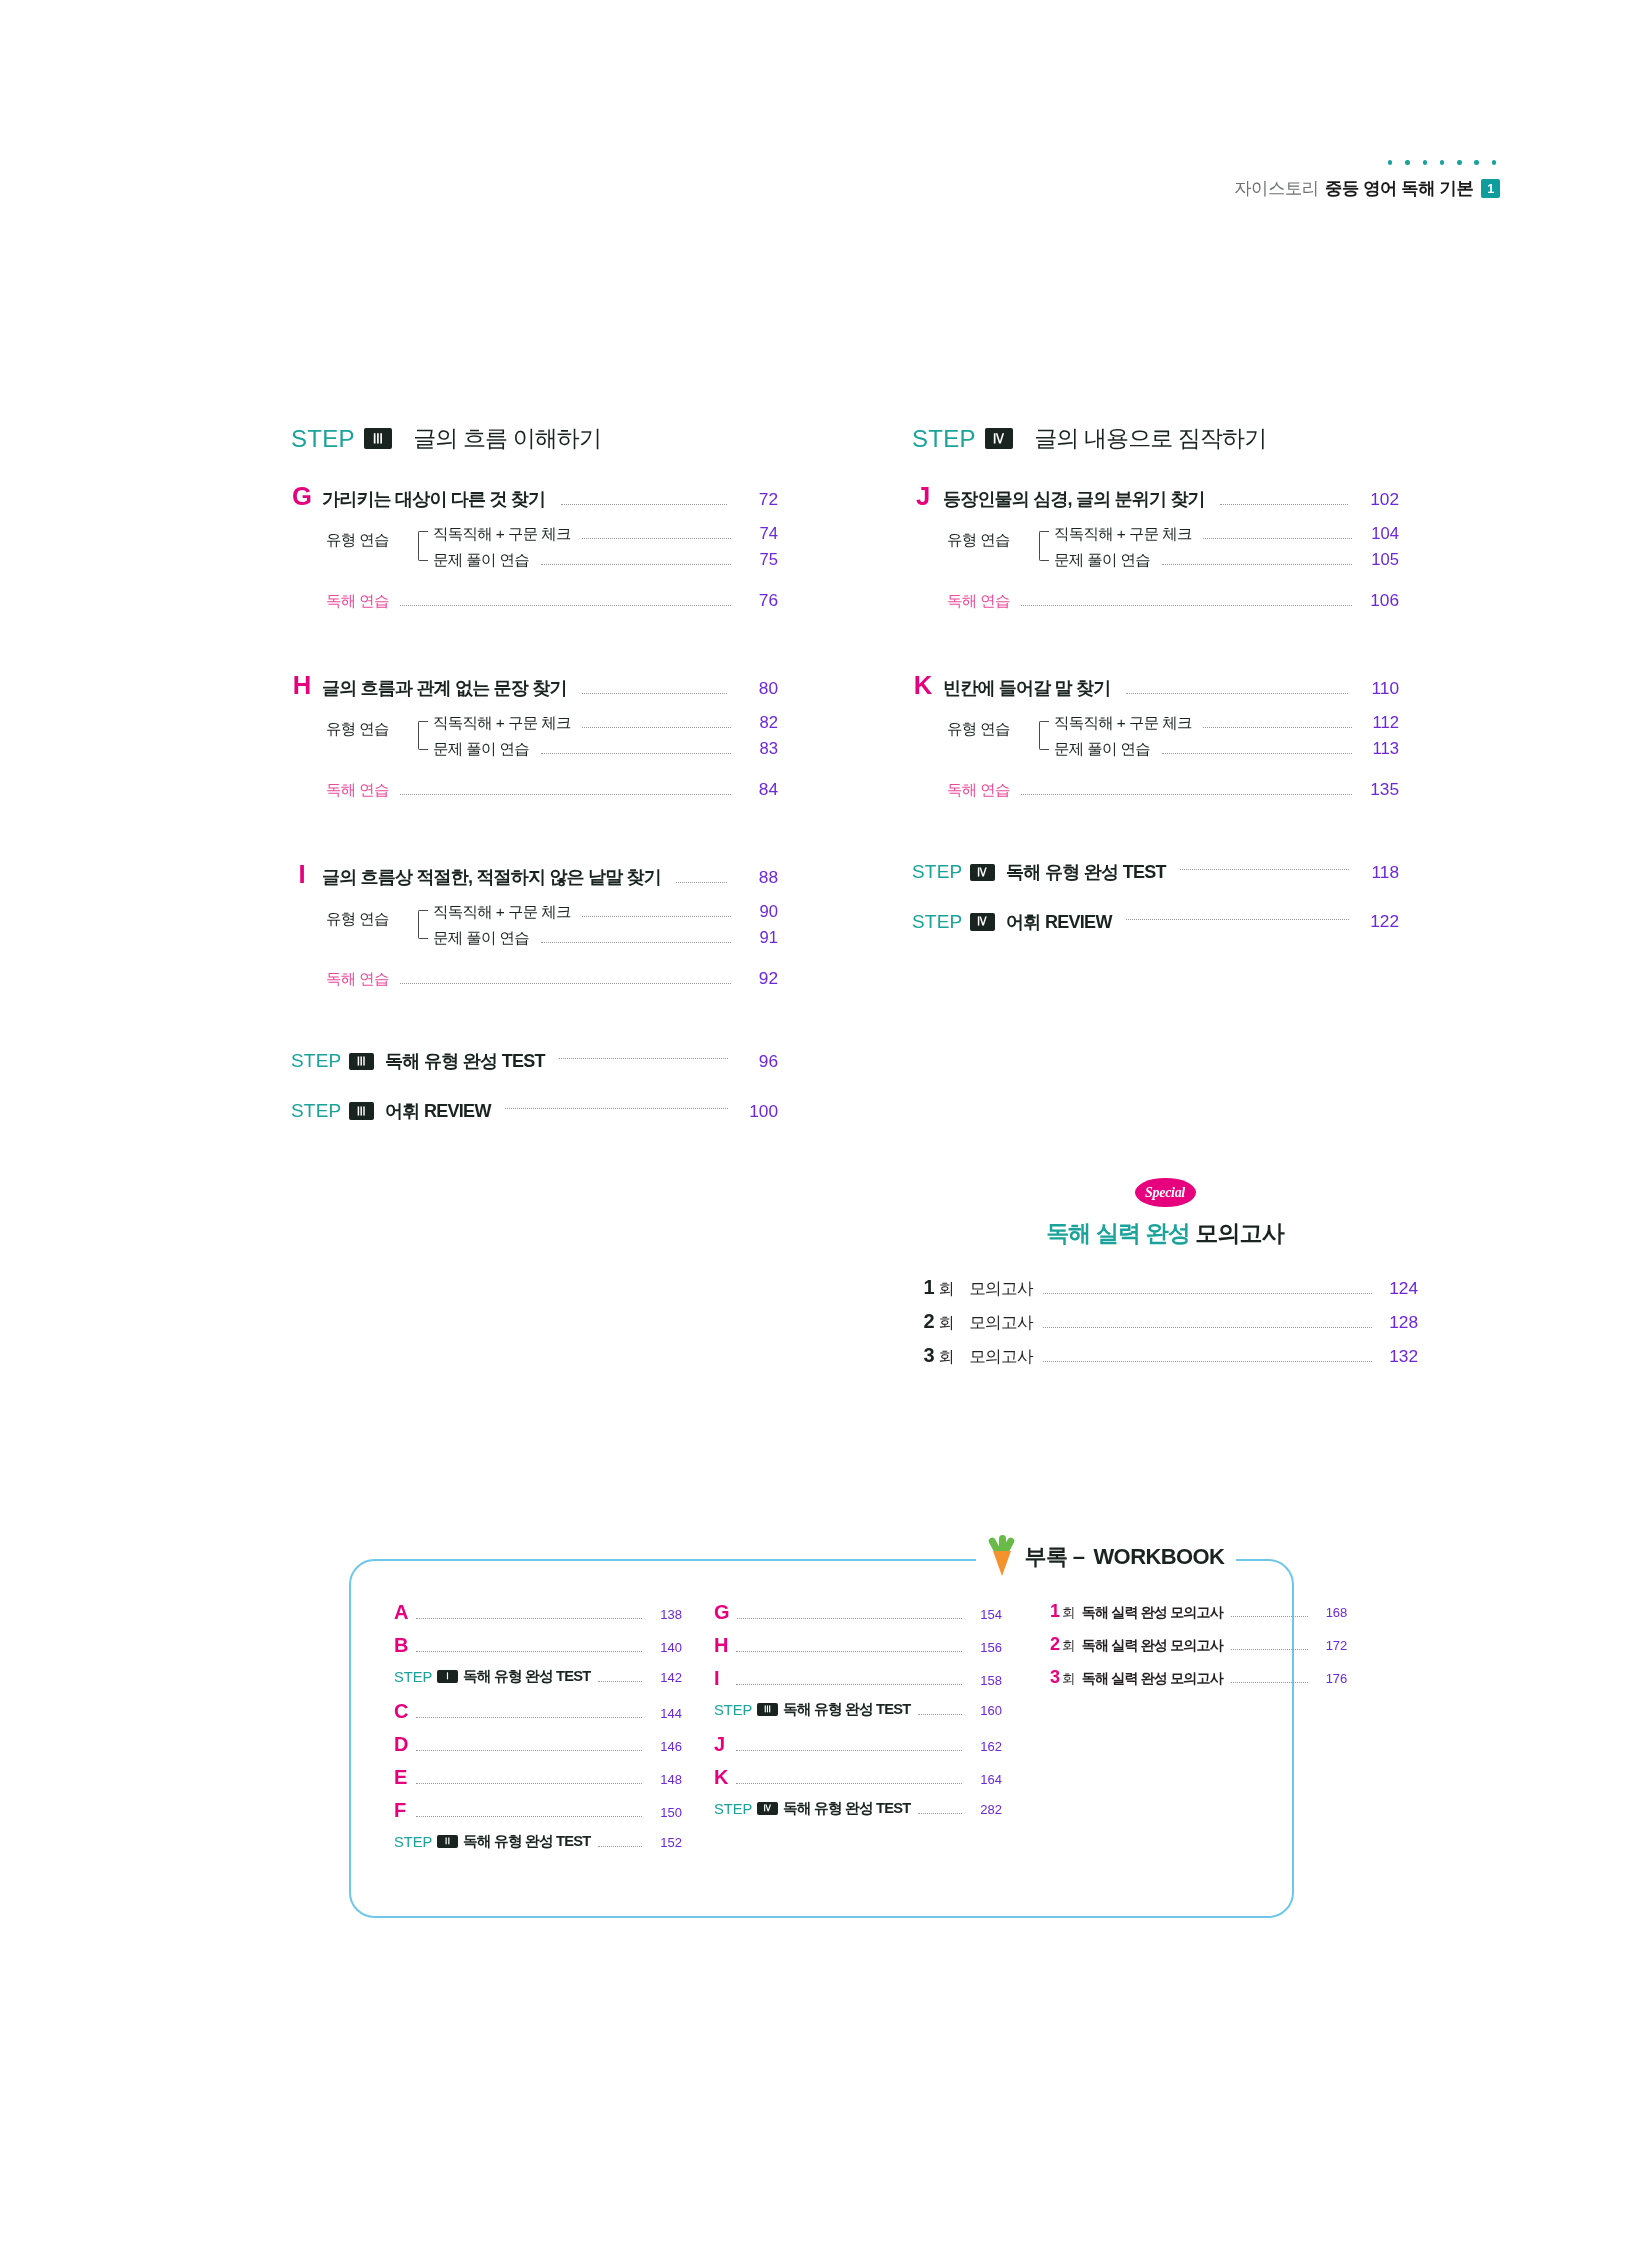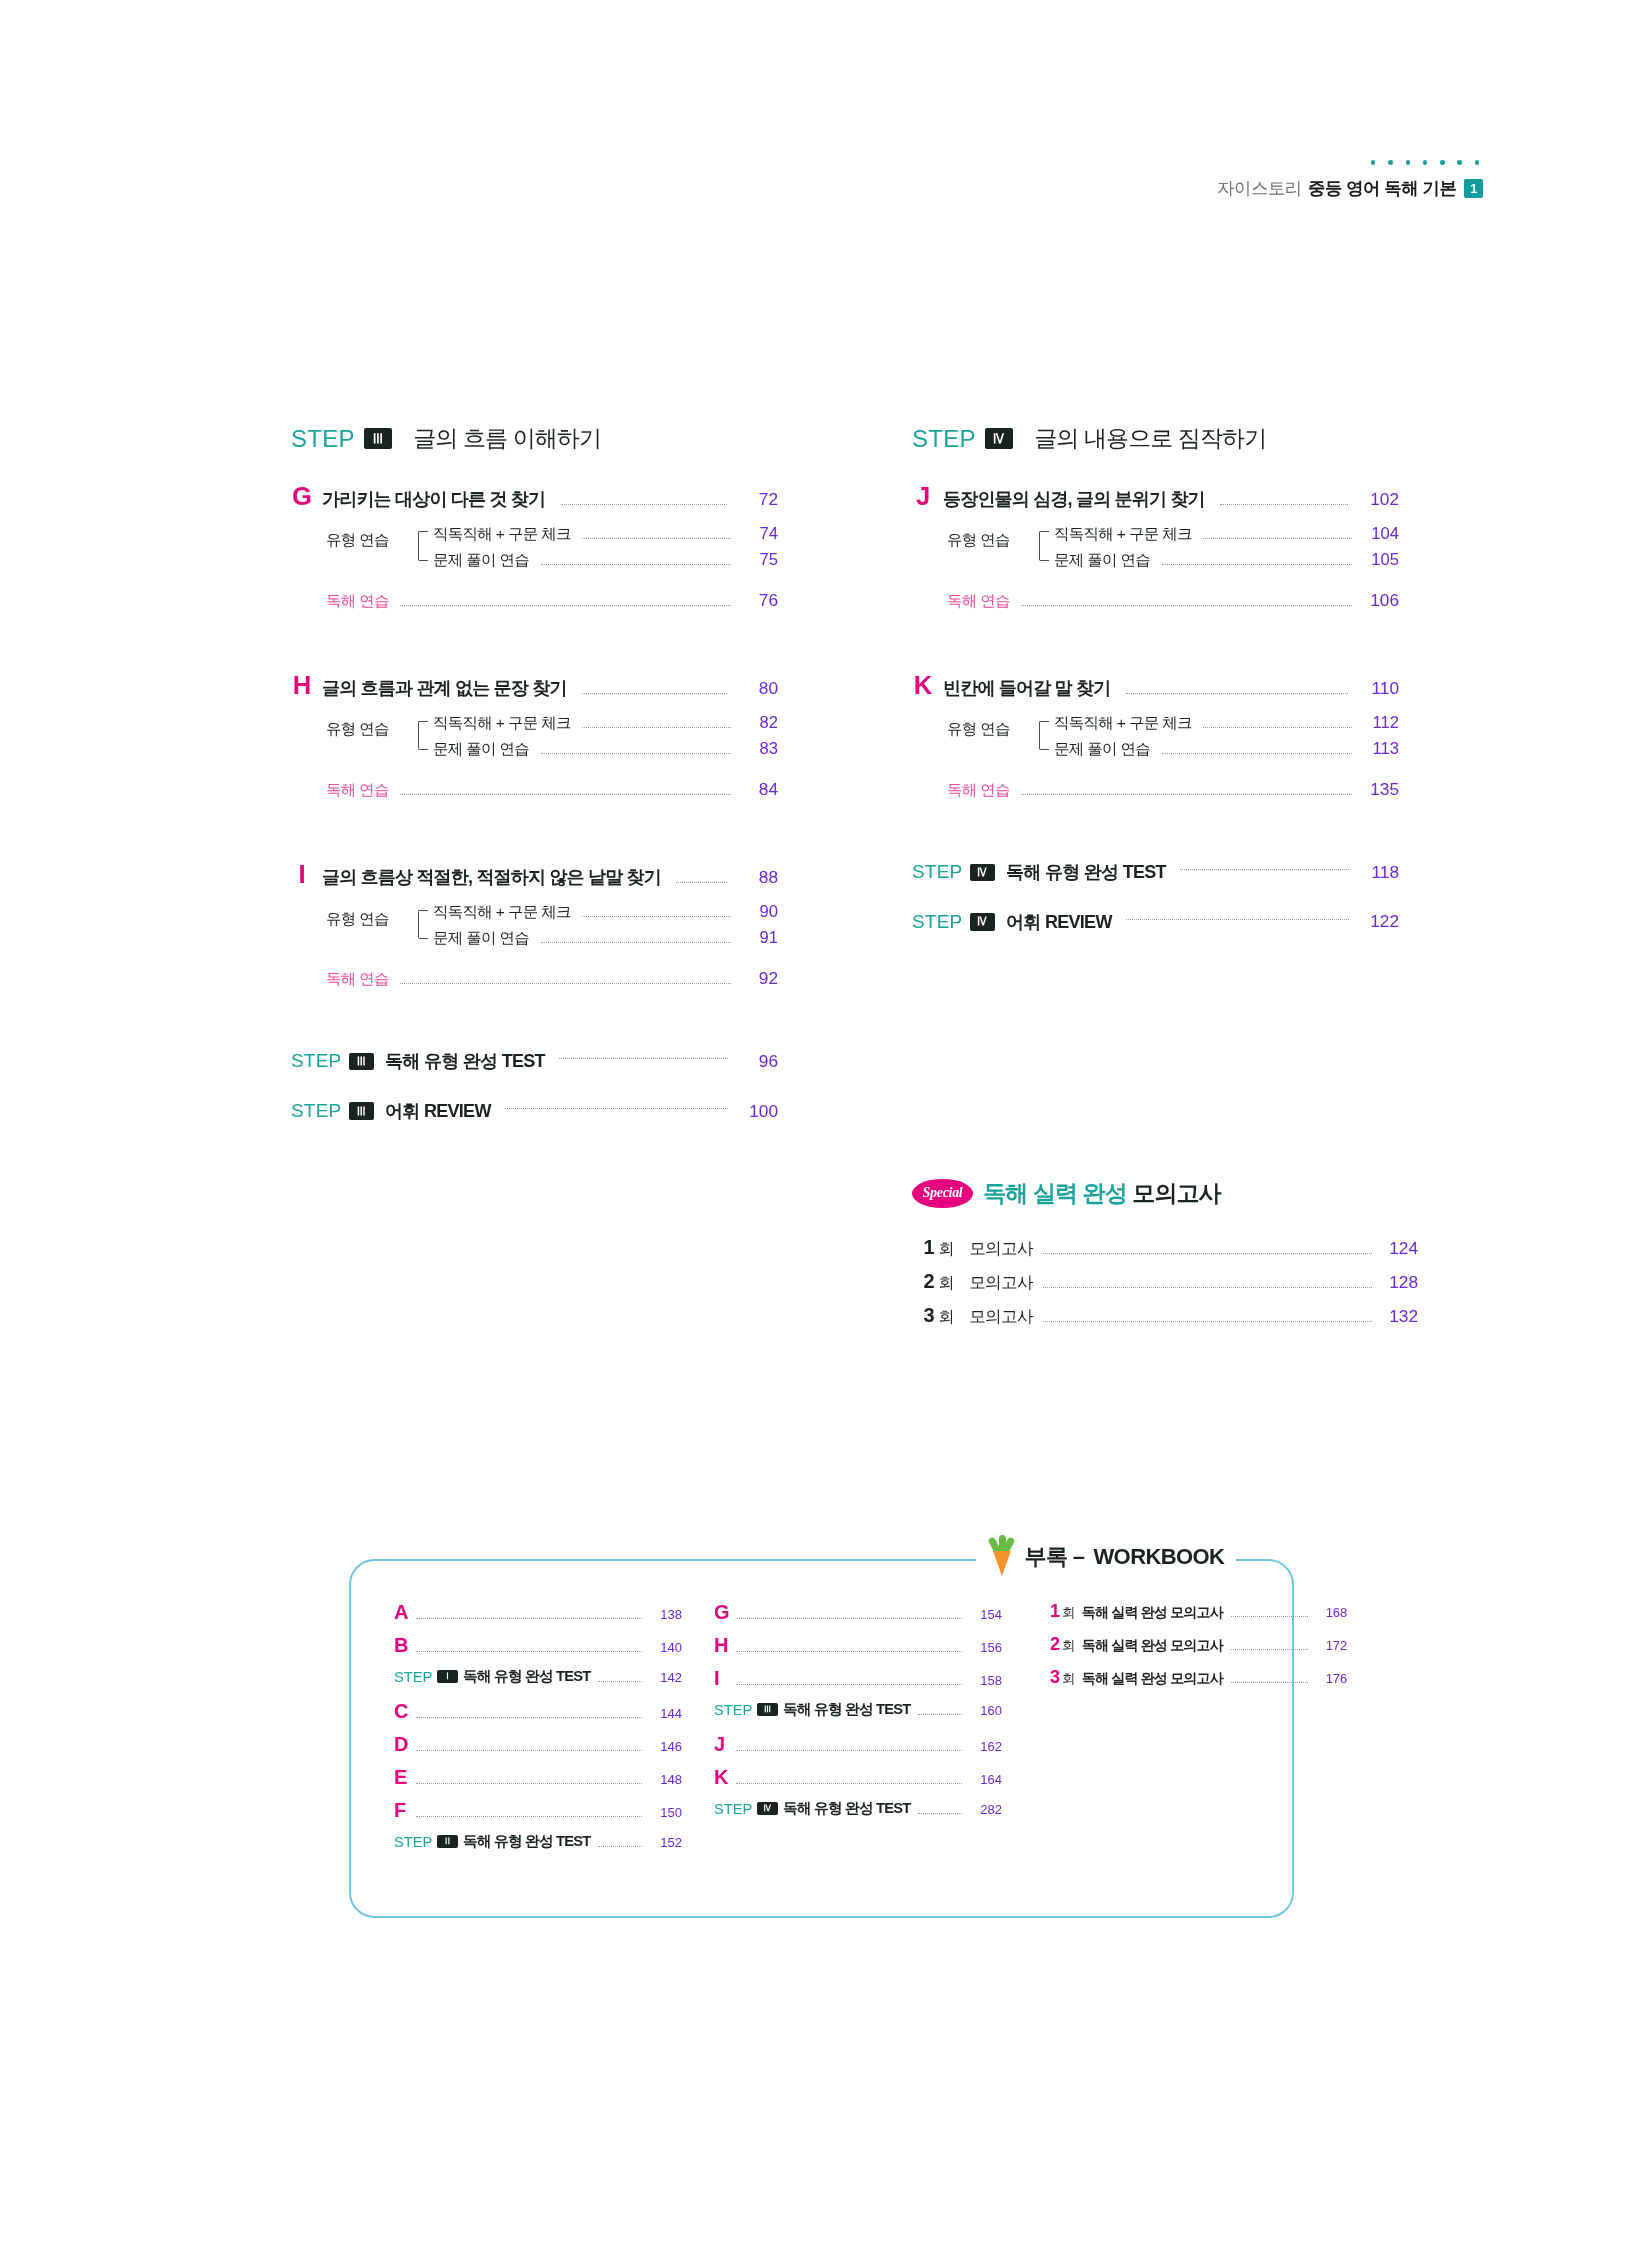--- a/index.html
+++ b/index.html
@@ -12,21 +12,21 @@
     height: 2261px;
     position: relative;
     font-family: "Liberation Sans", sans-serif;
     color: #231f20;
     overflow: hidden;
   }
 
   
   #header {
     position: absolute;
-    right: 158px;
+    right: 141px;
     top: 160px;
     text-align: right;
   }
   #header .dots {
     display: flex;
     gap: 12.8px;
     justify-content: flex-end;
     margin-bottom: 11.5px;
     padding-right: 3.8px;
   }
@@ -225,20 +225,21 @@
     position: absolute;
     left: 912px;
     top: 1178px;
     width: 506px;
   }
   .special-head {
     display: flex;
     align-items: center;
     gap: 10.2px;
     margin-bottom: 22px;
+    flex-direction: column;
   }
   .special-badge {
     display: inline-flex;
     align-items: center;
     justify-content: center;
     width: 61px;
     height: 29.4px;
     background: #e6007e;
     color: #fff;
     border-radius: 50%;

